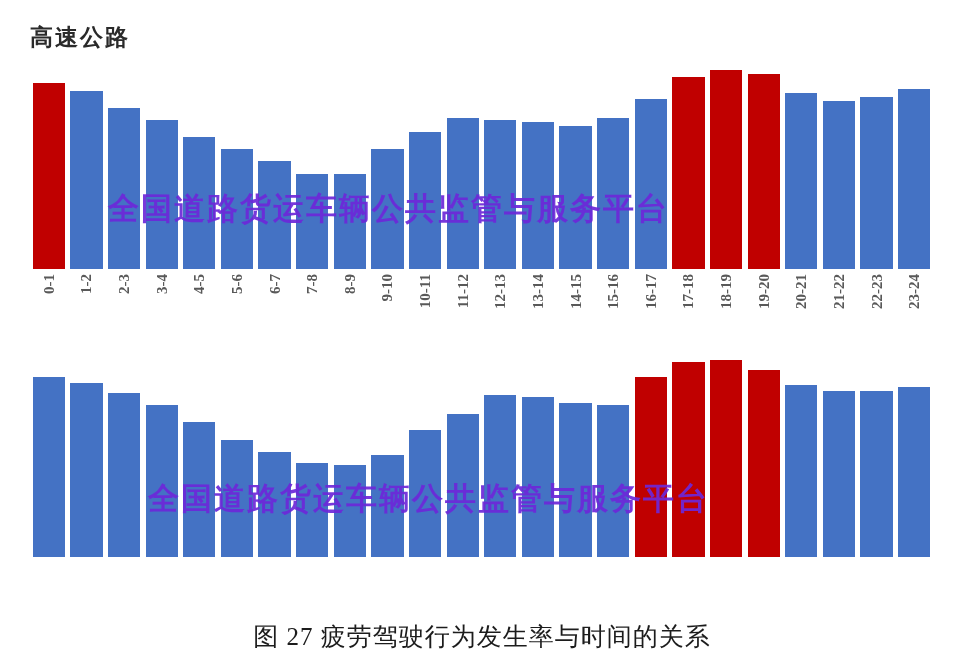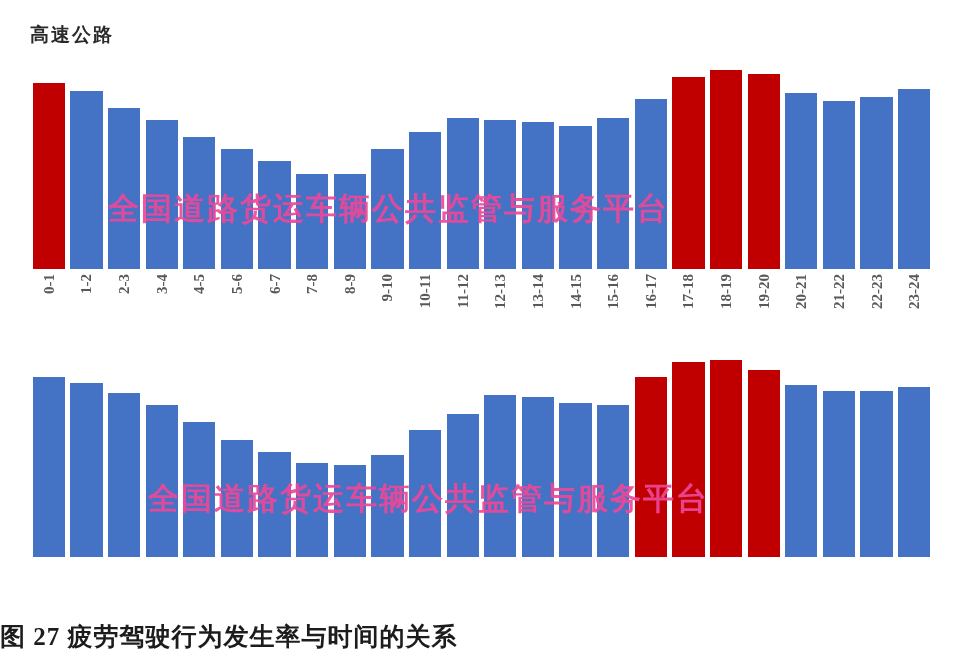--- a/index.html
+++ b/index.html
@@ -20,39 +20,39 @@
     left: 0; top: 0;
     width: 964px;
     height: 665px;
     background: #ffffff;
   }
 
   
   .panel-title {
     position: absolute;
     font-family: "Liberation Serif", "DejaVu Serif", serif;
-    font-size: 19px;
+    font-size: 23px;
     font-weight: 700;
     color: #2a2a2a;
     letter-spacing: 2px;
     white-space: nowrap;
   }
   #title-top  { left: 30px; top: 22px; }
   #title-bottom { left: 30px; top: 570px; }
 
   
   #caption {
     position: absolute;
     left: 0;
     top: 620px;
     width: 964px;
-    text-align: left;
+    text-align: center;
     font-family: "Liberation Serif", "DejaVu Serif", serif;
     font-size: 25px;
-    font-weight: 700;
+    font-weight: 400;
     color: #1c1c1c;
     letter-spacing: 1px;
     white-space: nowrap;
   }
 
   
   .plot {
     position: absolute;
     left: 30px;
     width: 903px;
@@ -111,21 +111,21 @@
     white-space: nowrap;
     letter-spacing: 0px;
   }
 
   
   .watermark {
     position: absolute;
     font-family: "Liberation Sans", "DejaVu Sans", sans-serif;
     font-size: 31px;
     font-weight: 700;
-    color: #ec4899;
+    color: #6d28d9;
     letter-spacing: 2px;
     white-space: nowrap;
     opacity: 0.92;
     pointer-events: none;
   }
   #watermark-top    { left: 108px; top: 188px; }
   #watermark-bottom { left: 148px; top: 478px; }
 </style>
 </head>
 <body>

